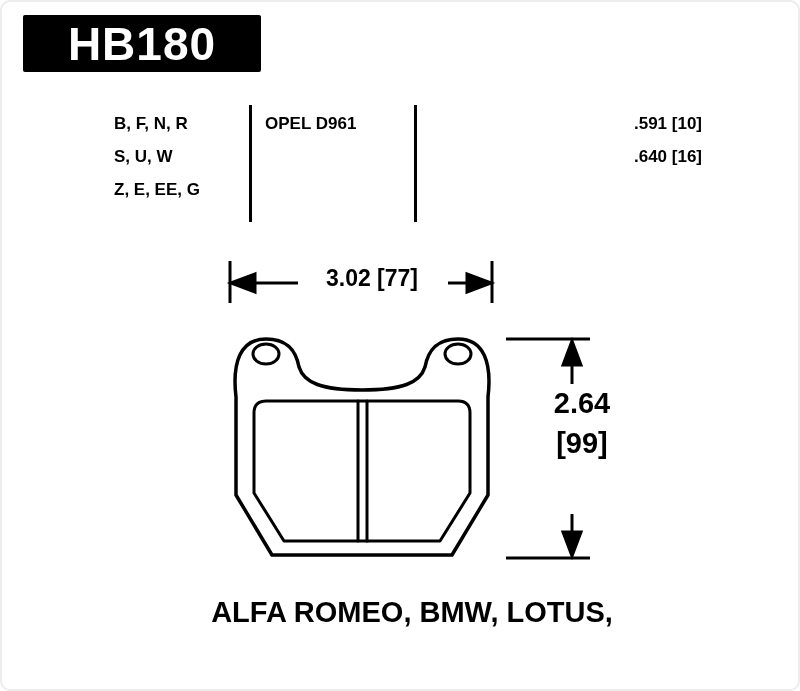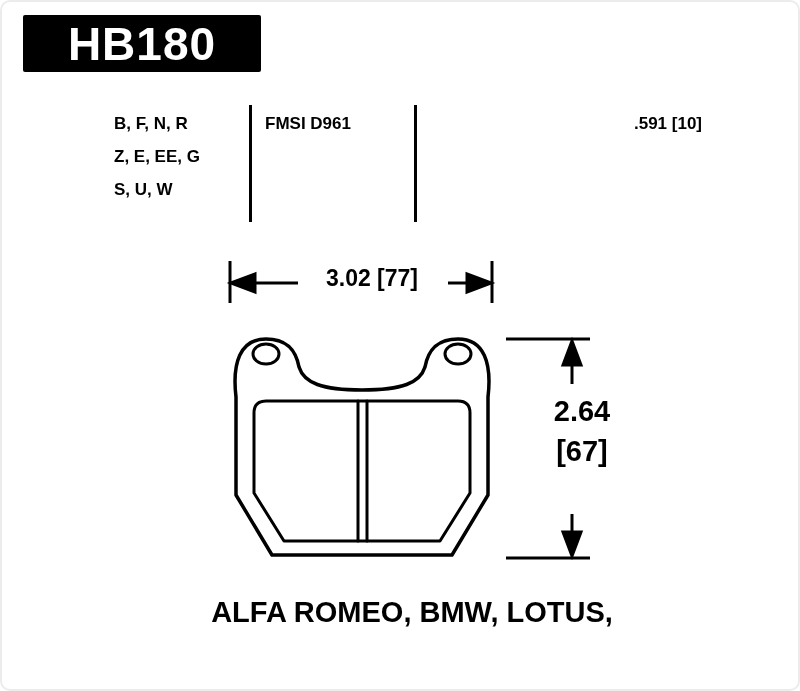--- a/index.html
+++ b/index.html
@@ -64,21 +64,20 @@
     font-size: 23px;
     font-weight: bold;
   }
   .dim-height-label {
     position: absolute;
     left: 535px;
     width: 90px;
     text-align: center;
     font-size: 29px;
     font-weight: bold;
-    margin-top: 8px;
   }
   .dim-height-value { top: 385px; }
   .dim-height-bracket { top: 425px; }
   .apps {
     position: absolute;
     left: 12px;
     top: 592px;
     width: 796px;
     text-align: center;
     font-size: 29px;
@@ -96,34 +95,35 @@
 <body>
 
 <div class="sheet">
 
   <div class="badge">
     <span>HB180</span>
   </div>
 
   <div class="spec-col col-compounds">
     <div>B, F, N, R</div>
+    <div>S, U, W</div>
     <div>Z, E, EE, G</div>
-    <div>S, U, W</div>
   </div>
 
   <div class="vdiv vdiv-1"></div>
 
   <div class="spec-col col-fmsi">
-    <div>FMSI D961</div>
+    <div>OPEL D961</div>
   </div>
 
   <div class="vdiv vdiv-2"></div>
 
   <div class="spec-col col-thickness">
     <div>.591 [10]</div>
+    <div>.640 [16]</div>
   </div>
 
   <svg class="drawing" width="800" height="691" viewBox="0 0 800 691">
 
     <g stroke="#000000" stroke-width="3" fill="#000000">
       <line x1="228" y1="259" x2="228" y2="301"></line>
       <line x1="490" y1="259" x2="490" y2="301"></line>
       <line x1="250" y1="281" x2="296" y2="281"></line>
       <line x1="446" y1="281" x2="468" y2="281"></line>
       <polygon points="229,281 253,272 253,290"></polygon>
@@ -144,19 +144,19 @@
       <ellipse cx="36" cy="19" rx="13" ry="10" stroke-width="3"></ellipse>
       <ellipse cx="228" cy="19" rx="13" ry="10" stroke-width="3"></ellipse>
       <path stroke-width="3" d="M 24 78 Q 24 66 36 66 L 228 66 Q 240 66 240 78 L 240 158 L 210 206 L 54 206 L 24 158 Z"></path>
       <line x1="128" y1="66" x2="128" y2="206" stroke-width="3"></line>
       <line x1="137" y1="66" x2="137" y2="206" stroke-width="3"></line>
     </g>
   </svg>
 
   <div class="dim-width-label">3.02 [77]</div>
   <div class="dim-height-label dim-height-value">2.64</div>
-  <div class="dim-height-label dim-height-bracket">[67]</div>
+  <div class="dim-height-label dim-height-bracket">[99]</div>
 
   <div class="apps">
     <div>ALFA ROMEO, BMW, LOTUS,</div>
   </div>
 
 </div>
 
 </body></html>

